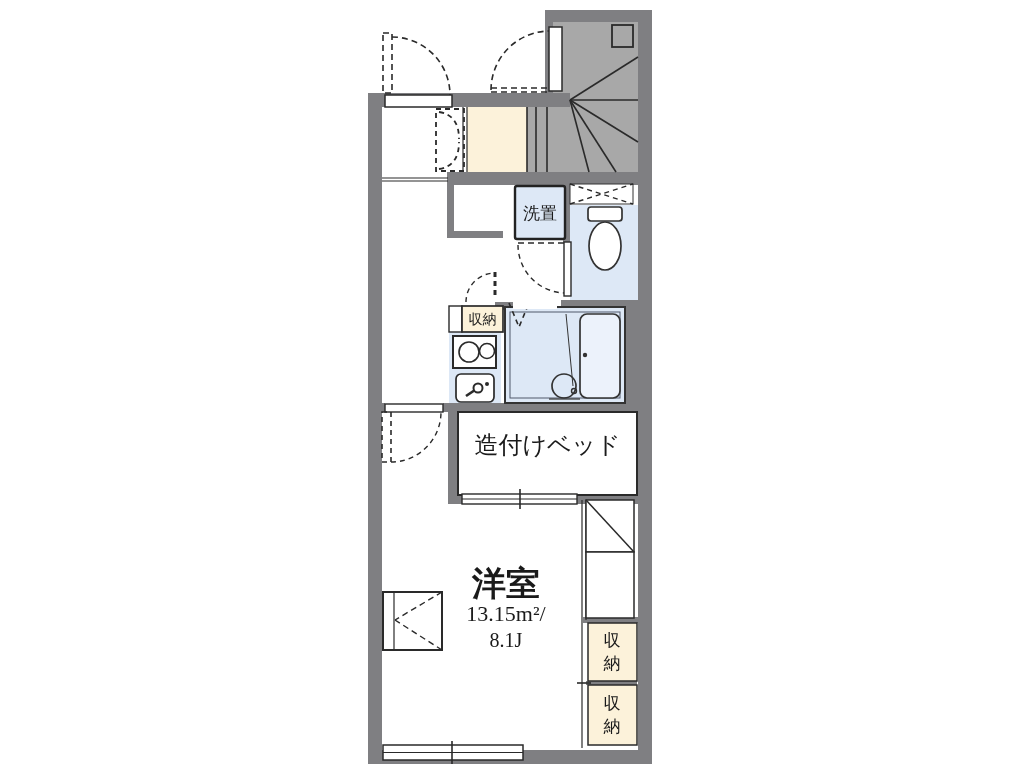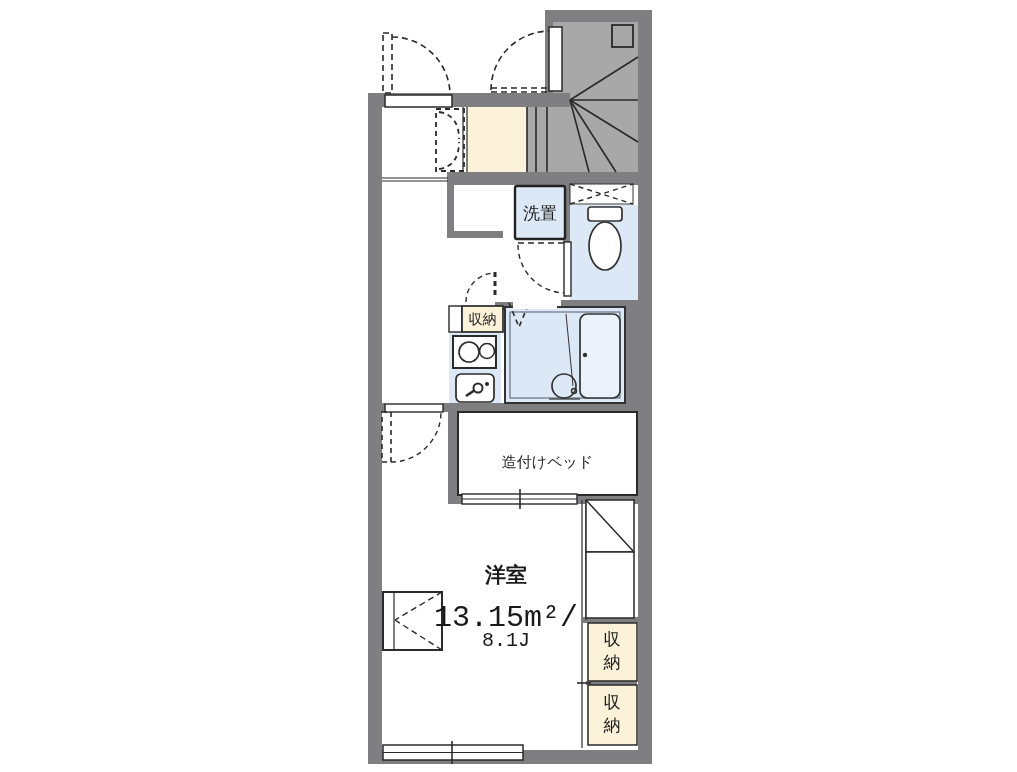--- a/index.html
+++ b/index.html
@@ -1,17 +1,17 @@
 <!DOCTYPE html>
 <html><head>
 <meta charset="utf-8">
 <style>
   html,body{margin:0;padding:0;background:#ffffff;}
   #canvas{position:relative;width:1017px;height:772px;background:#ffffff;overflow:hidden;
-          font-family:Liberation Mono, monospace;color:#1a1a1a;}
+          font-family:Liberation Serif, serif;color:#1a1a1a;}
   .wall{position:absolute;background:#7f7f82;}
   .fill{position:absolute;}
   .lbl{position:absolute;text-align:center;color:#1a1a1a;white-space:nowrap;}
   .lbl-v{position:absolute;text-align:center;color:#1a1a1a;white-space:normal;word-break:break-all;}
   svg{position:absolute;left:0;top:0;}
 </style>
 </head>
 <body>
 
 <div id="canvas">
@@ -170,20 +170,20 @@
       <rect x="586" y="500" width="48" height="52"></rect>
       <line x1="586" y1="500" x2="634" y2="552"></line>
       <rect x="586" y="552" width="48" height="66"></rect>
     </g>
     <rect x="588" y="623" width="49" height="58" fill="#fcf2da" stroke="#2a2a2a" stroke-width="1.5"></rect>
     <rect x="588" y="685" width="49" height="60" fill="#fcf2da" stroke="#2a2a2a" stroke-width="1.5"></rect>
   </svg>
 
   <div class="lbl" style="left:515px;top:202px;width:50px;font-size:17px;">洗置</div>
   <div class="lbl" style="left:462px;top:311px;width:41px;font-size:14px;">収納</div>
-  <div class="lbl" style="left:458px;top:429px;width:179px;font-size:15px;margin-top:24px;">造付けベッド</div>
-  <div class="lbl" style="left:426px;top:561px;width:160px;font-size:21px;font-weight:600;text-align:center;">洋室</div>
-  <div class="lbl" style="left:426px;top:601px;width:160px;font-size:30px;">13.15m²/</div>
+  <div class="lbl" style="left:458px;top:429px;width:179px;font-size:24px;">造付けベッド</div>
+  <div class="lbl" style="left:426px;top:561px;width:160px;font-size:34px;font-weight:600;text-align:center;">洋室</div>
+  <div class="lbl" style="left:426px;top:601px;width:160px;font-size:22px;">13.15m²/</div>
   <div class="lbl" style="left:426px;top:629px;width:160px;font-size:20px;">8.1J</div>
   <div class="lbl-v" style="left:602px;top:629px;width:20px;font-size:17px;line-height:23px;">収納</div>
   <div class="lbl-v" style="left:602px;top:692px;width:20px;font-size:17px;line-height:23px;">収納</div>
 
 </div>
 
 </body></html>

